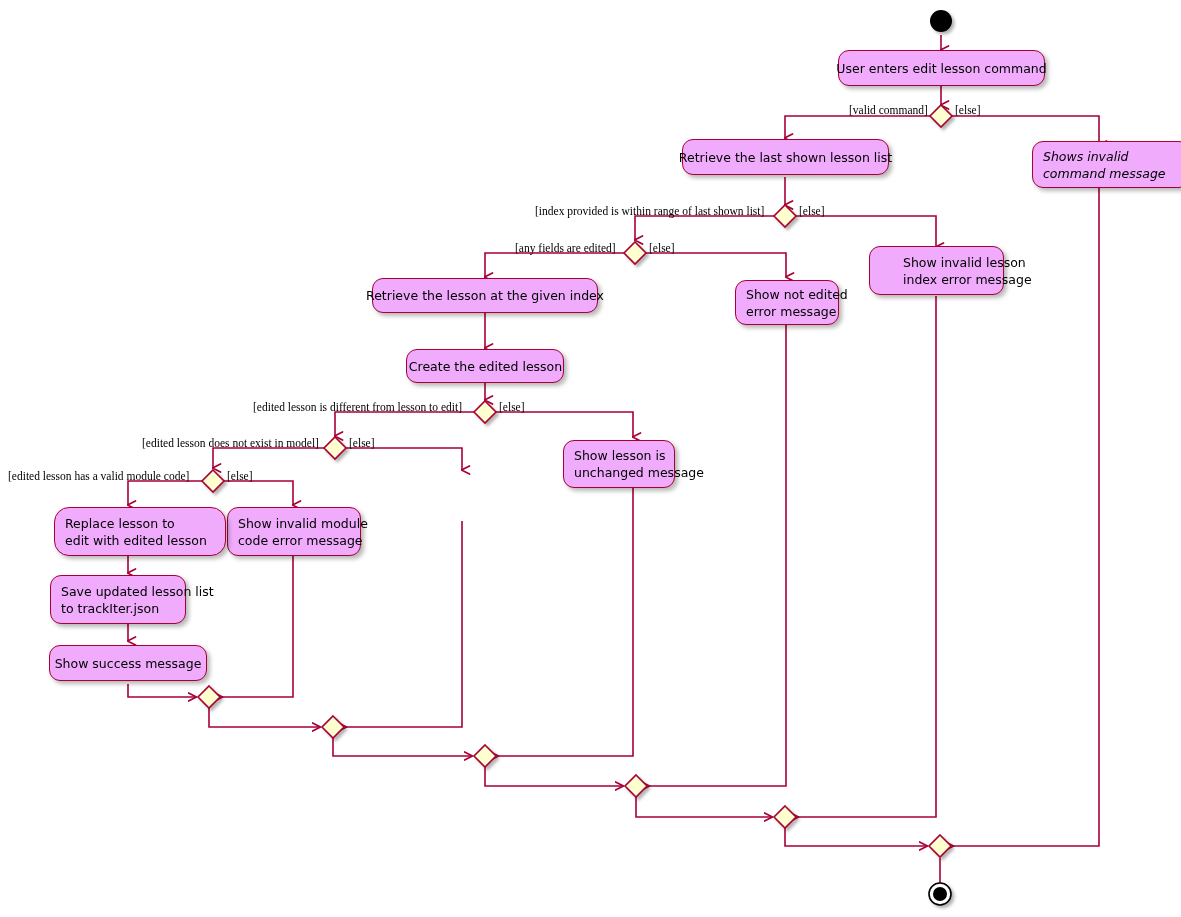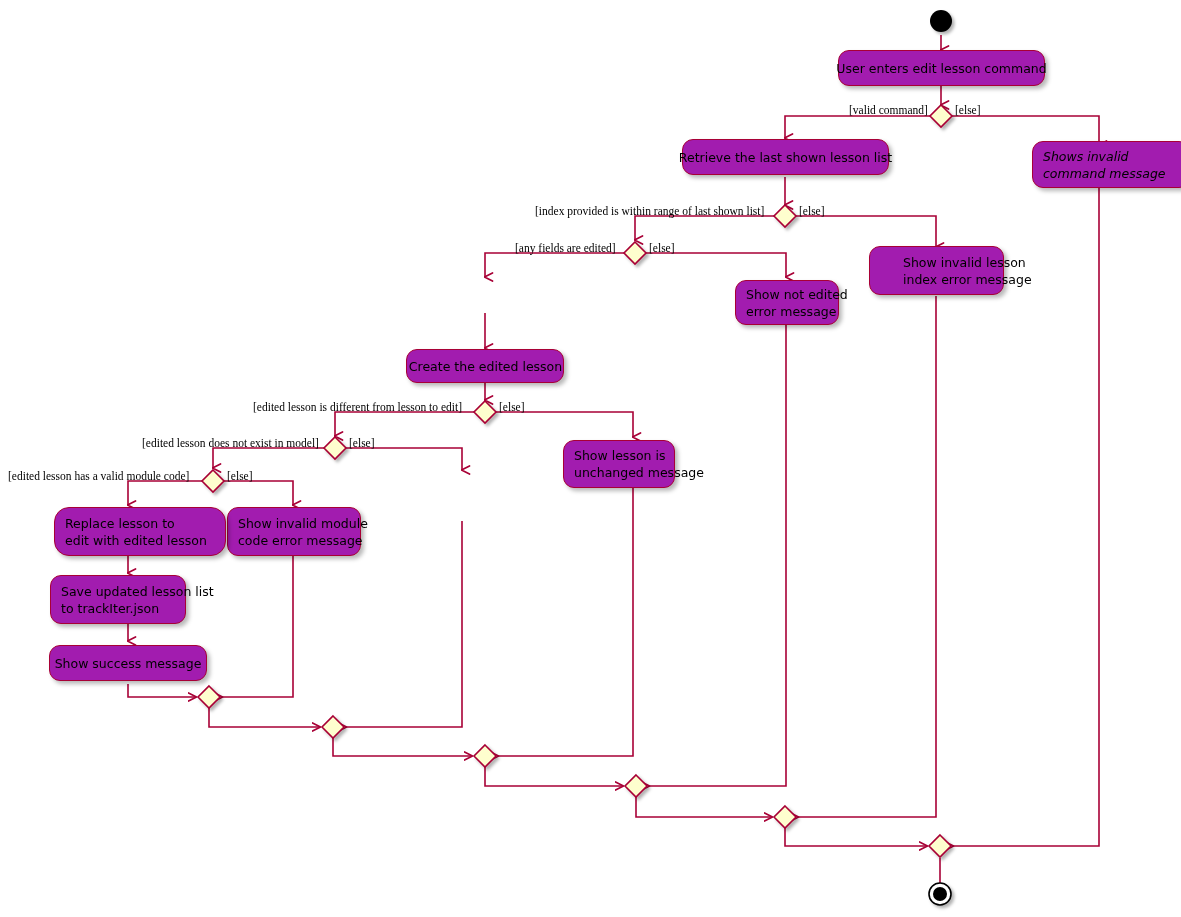--- a/index.html
+++ b/index.html
@@ -21,21 +21,21 @@
   svg.diagram {
     position: absolute;
     left: 0;
     top: 0;
     width: 1181px;
     height: 917px;
   }
   .node-box {
     position: absolute;
     box-sizing: border-box;
-    background: #a21caf;
+    background: #f0abfc;
     border: 1.4px solid #A80036;
     border-radius: 11px;
     color: #000000;
     font-family: "DejaVu Sans", sans-serif;
     font-size: 12.5px;
     line-height: 17px;
     display: flex;
     align-items: center;
     justify-content: center;
     text-align: center;
@@ -176,20 +176,21 @@
   <div class="node-box" style="left:838px; top:50px; width:207px; height:36px;">User enters edit lesson command</div>
 
   <div class="node-box" style="left:682px; top:139px; width:207px; height:36px;">Retrieve the last shown lesson list</div>
 
   <div class="node-box left-align" style="left:1032px; top:141px; width:158px; height:47px;font-style:italic;">Shows invalid
 command message</div>
 
   <div class="node-box left-align" style="left:869px; top:246px; width:135px; height:49px;padding-left:33px;">Show invalid lesson
 index error message</div>
 
+  <div class="node-box" style="left:372px; top:278px; width:226px; height:35px;">Retrieve the lesson at the given index</div>
 
   <div class="node-box left-align" style="left:735px; top:280px; width:104px; height:45px;">Show not edited
 error message</div>
 
   <div class="node-box" style="left:406px; top:349px; width:158px; height:34px;padding-left:11px;">Create the edited lesson</div>
 
   <div class="node-box left-align" style="left:563px; top:440px; width:112px; height:48px;">Show lesson is
 unchanged message</div>
 
 

